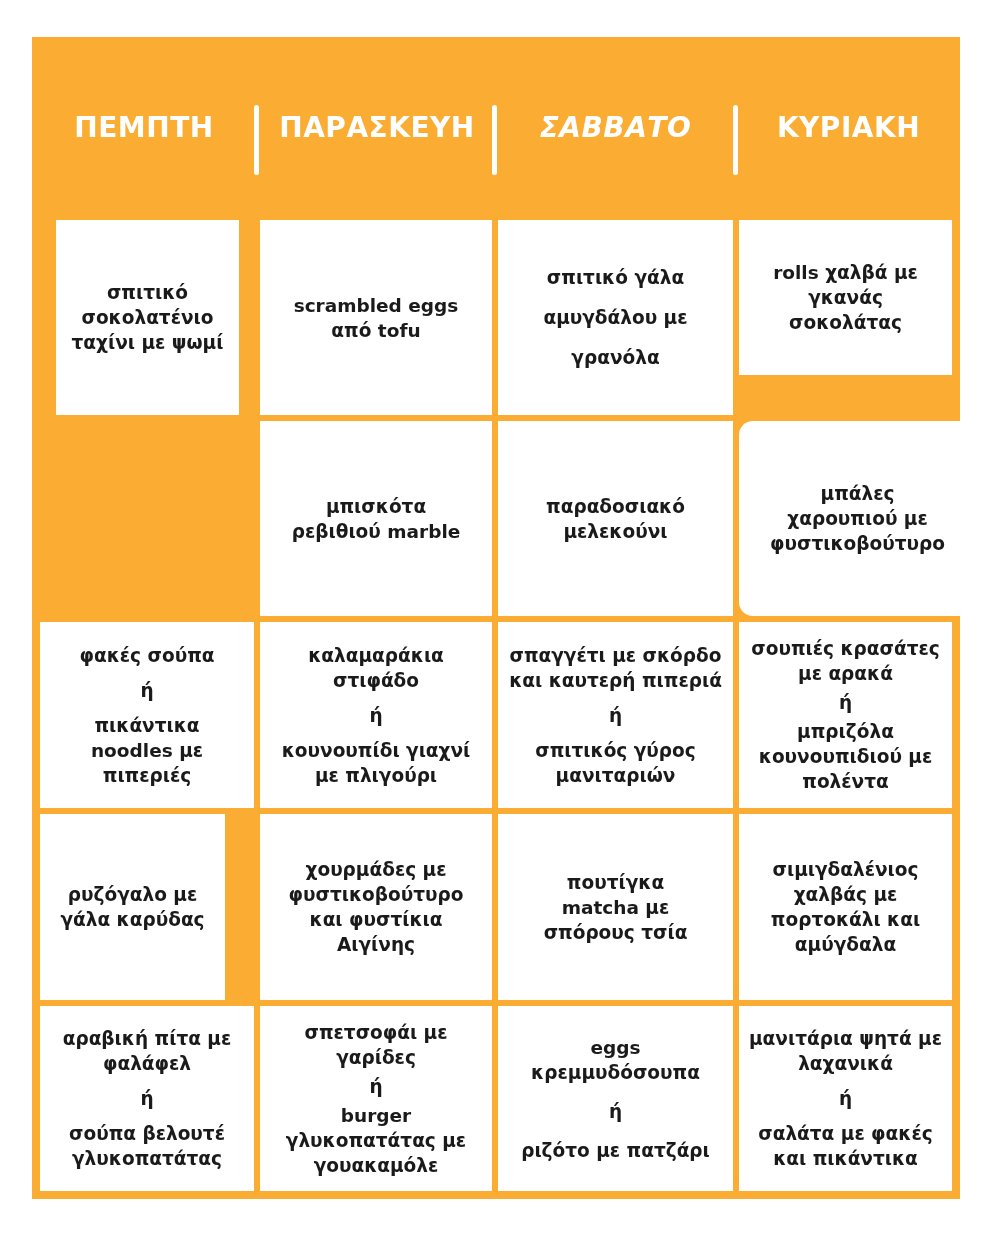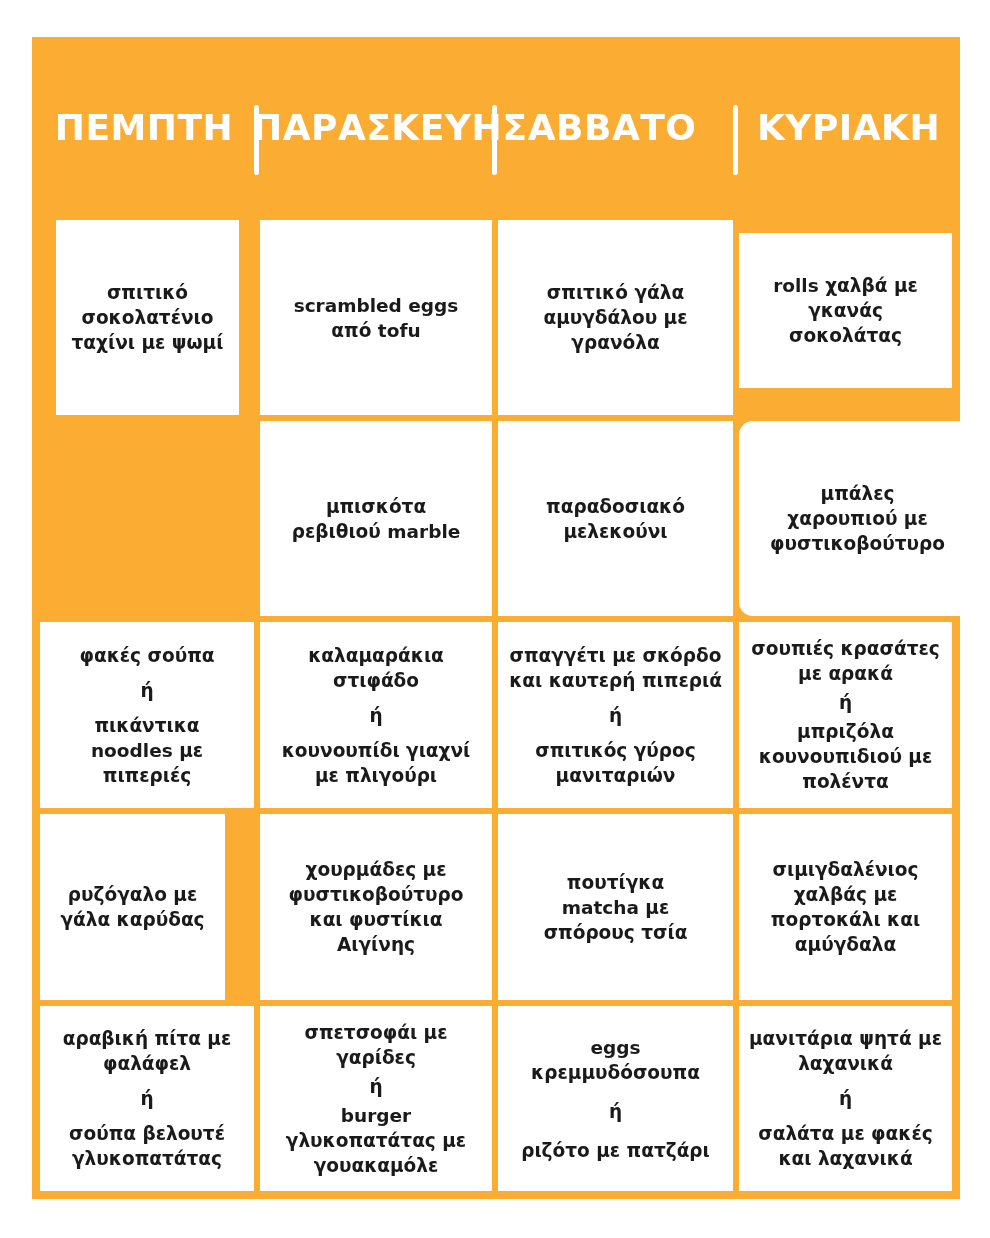--- a/index.html
+++ b/index.html
@@ -32,21 +32,21 @@
     }
     .hcell {
       position: absolute;
       top: 0;
       height: 181px;
       display: flex;
       align-items: center;
       justify-content: center;
       color: #ffffff;
       font-weight: bold;
-      font-size: 36px;
+      font-size: 28px;
       letter-spacing: 0.5px;
     }
     .hsep {
       position: absolute;
       top: 68px;
       width: 5px;
       height: 70px;
       background: #ffffff;
       border-radius: 3px;
     }
@@ -71,40 +71,40 @@
 </head>
 <body>
 
 <div class="menu">
 
   <div class="header">
     <div class="hcell" style="left:0;width:224px;">ΠΕΜΠΤΗ</div>
     <div class="hsep" style="left:222px;"></div>
     <div class="hcell" style="left:226px;width:238px;">ΠΑΡΑΣΚΕΥΗ</div>
     <div class="hsep" style="left:460px;"></div>
-    <div class="hcell" style="left:448px;width:239px;">ΣΑΒΒΑΤΟ</div>
+    <div class="hcell" style="left:464px;width:239px;font-style:italic;">ΣΑΒΒΑΤΟ</div>
     <div class="hsep" style="left:701px;"></div>
     <div class="hcell" style="left:705px;width:223px;">ΚΥΡΙΑΚΗ</div>
   </div>
 
   <div class="cell" style="left:24px;top:183px;width:183px;height:195px;">
     <span class="line">σπιτικό</span>
     <span class="line">σοκολατένιο</span>
     <span class="line">ταχίνι με ψωμί</span>
   </div>
   <div class="cell" style="left:228px;top:183px;width:232px;height:195px;">
     <span class="line">scrambled eggs</span>
     <span class="line">από tofu</span>
   </div>
-  <div class="cell" style="left:466px;top:183px;width:235px;height:195px;">
+  <div class="cell" style="left:466px;top:183px;width:235px;height:195px;gap:15px;">
     <span class="line">σπιτικό γάλα</span>
     <span class="line">αμυγδάλου με</span>
     <span class="line">γρανόλα</span>
   </div>
-  <div class="cell" style="left:707px;top:196px;width:213px;height:155px;">
+  <div class="cell" style="left:707px;top:183px;width:213px;height:155px;">
     <span class="line">rolls χαλβά με</span>
     <span class="line">γκανάς</span>
     <span class="line">σοκολάτας</span>
   </div>
 
   <div class="cell" style="left:228px;top:384px;width:232px;height:195px;">
     <span class="line">μπισκότα</span>
     <span class="line">ρεβιθιού marble</span>
   </div>
   <div class="cell" style="left:466px;top:384px;width:235px;height:195px;">
@@ -188,16 +188,16 @@
     <span class="line">eggs</span>
     <span class="line">κρεμμυδόσουπα</span>
     <span class="or" style="margin:14px 0;">ή</span>
     <span class="line">ριζότο με πατζάρι</span>
   </div>
   <div class="cell" style="left:707px;top:969px;width:213px;height:185px;">
     <span class="line">μανιτάρια ψητά με</span>
     <span class="line">λαχανικά</span>
     <span class="or">ή</span>
     <span class="line">σαλάτα με φακές</span>
-    <span class="line">και λαχανικά</span>
+    <span class="line">και πικάντικα</span>
   </div>
 
 </div>
 
 </body></html>

